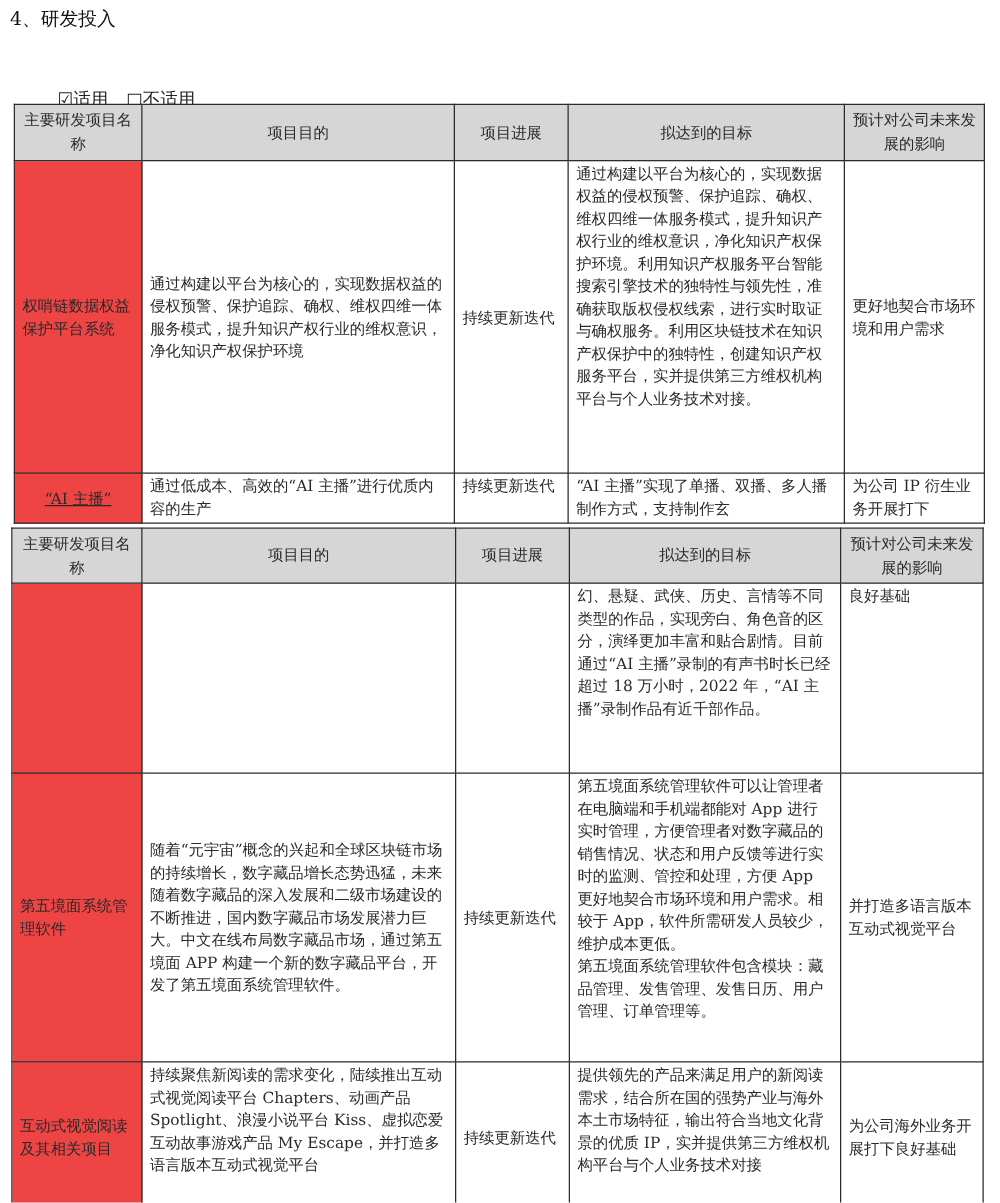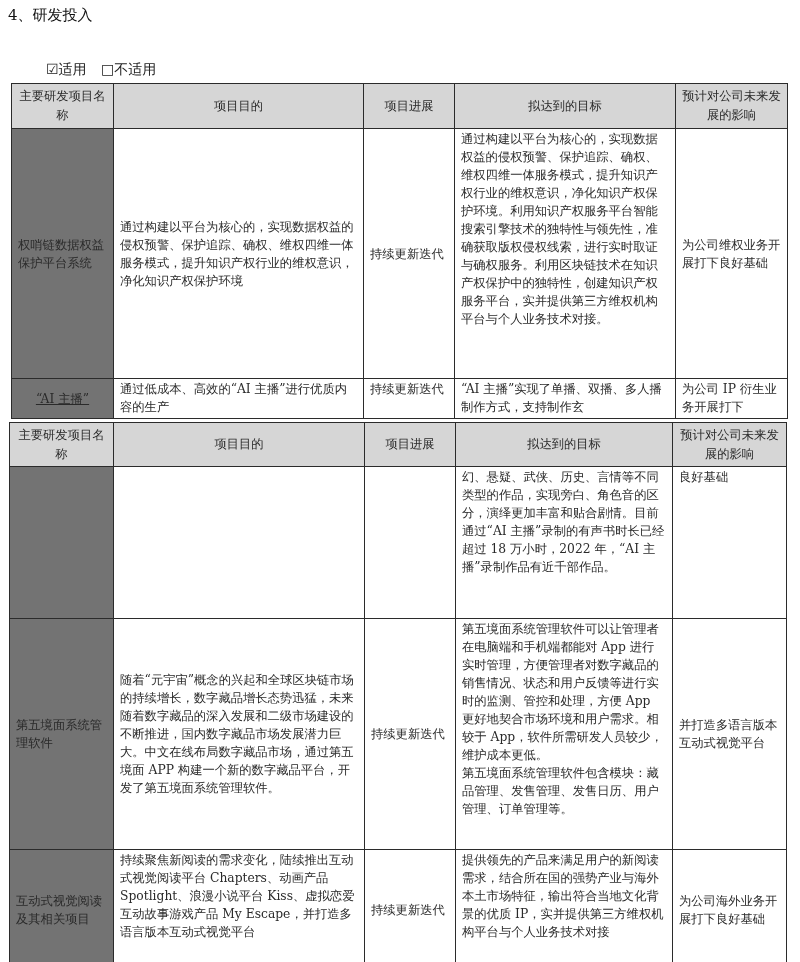--- a/index.html
+++ b/index.html
@@ -7,34 +7,34 @@
     width: 800px; height: 962px; position: relative; overflow: hidden;
     font-family: "DejaVu Serif", "Liberation Serif", serif;
     color: #2a2a2a;
   }
   .heading {
     position: absolute; left: 8px; top: 6px;
     font-size: 15px; font-weight: normal; color: #111;
     font-family: "DejaVu Serif", serif;
   }
   .checkline {
-    position: absolute; left: 46px; top: 61px;
+    position: absolute; left: 46px; top: 71px;
     font-size: 14px; color: #222;
   }
   .checkline span { margin-right: 10px; }
   table.rd {
     position: absolute; border-collapse: collapse; table-layout: fixed;
     font-size: 12.3px; line-height: 18px;
   }
   table.rd td, table.rd th {
     border: 1px solid #2b2b2b; padding: 1px 6px; vertical-align: middle;
     font-weight: normal; color: #2a2a2a;
   }
   table.rd th { background: #d6d6d6; text-align: center; line-height: 19px; }
-  table.rd td.name { background: #737373; text-align: left; }
+  table.rd td.name { background: #ef4444; text-align: left; }
   table.rd td.top { vertical-align: top; }
   #t1 { left: 11px; top: 83px; width: 776px; }
   #t2 { left: 9px; top: 422px; width: 777px; }
   .center { text-align: center !important; text-decoration: underline; }
 </style>
 </head>
 <body>
 
 <div class="heading">4、研发投入</div>
 
@@ -57,21 +57,21 @@
     <th>项目目的</th>
     <th>项目进展</th>
     <th>拟达到的目标</th>
     <th>预计对公司未来发展的影响</th>
   </tr>
   <tr style="height:250px">
     <td class="name">权哨链数据权益保护平台系统</td>
     <td>通过构建以平台为核心的，实现数据权益的侵权预警、保护追踪、确权、维权四维一体服务模式，提升知识产权行业的维权意识，净化知识产权保护环境</td>
     <td>持续更新迭代</td>
     <td class="top">通过构建以平台为核心的，实现数据权益的侵权预警、保护追踪、确权、维权四维一体服务模式，提升知识产权行业的维权意识，净化知识产权保护环境。利用知识产权服务平台智能搜索引擎技术的独特性与领先性，准确获取版权侵权线索，进行实时取证与确权服务。利用区块链技术在知识产权保护中的独特性，创建知识产权服务平台，实并提供第三方维权机构平台与个人业务技术对接。</td>
-    <td>为公司维权业务开展打下良好基础</td>
+    <td>更好地契合市场环境和用户需求</td>
   </tr>
   <tr style="height:40px">
     <td class="name center">“AI 主播”</td>
     <td class="top">通过低成本、高效的“AI 主播”进行优质内容的生产</td>
     <td class="top">持续更新迭代</td>
     <td class="top">“AI 主播”实现了单播、双播、多人播制作方式，支持制作玄</td>
     <td class="top">为公司 IP 衍生业务开展打下</td>
   </tr>
 </tbody>
   </table>

